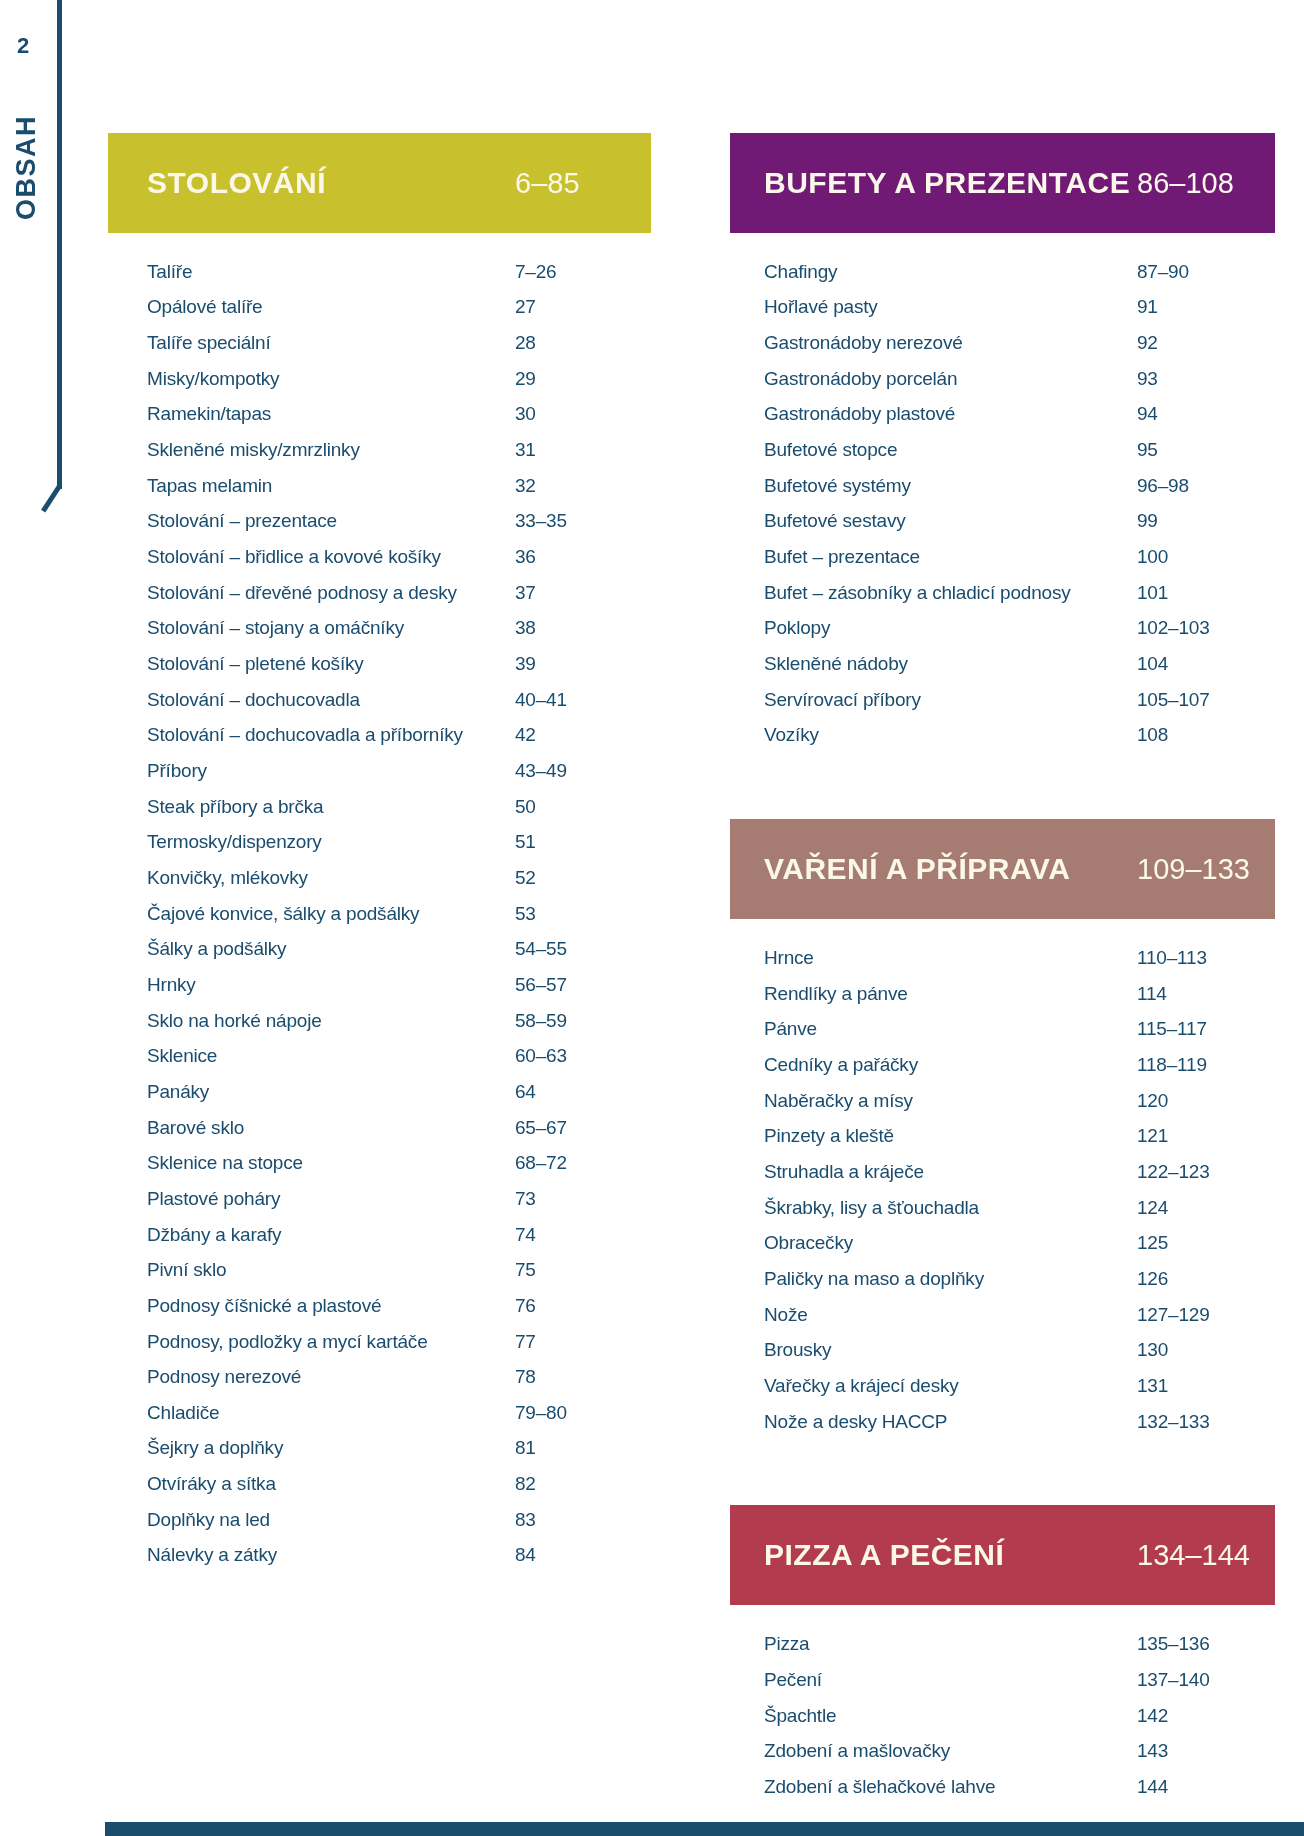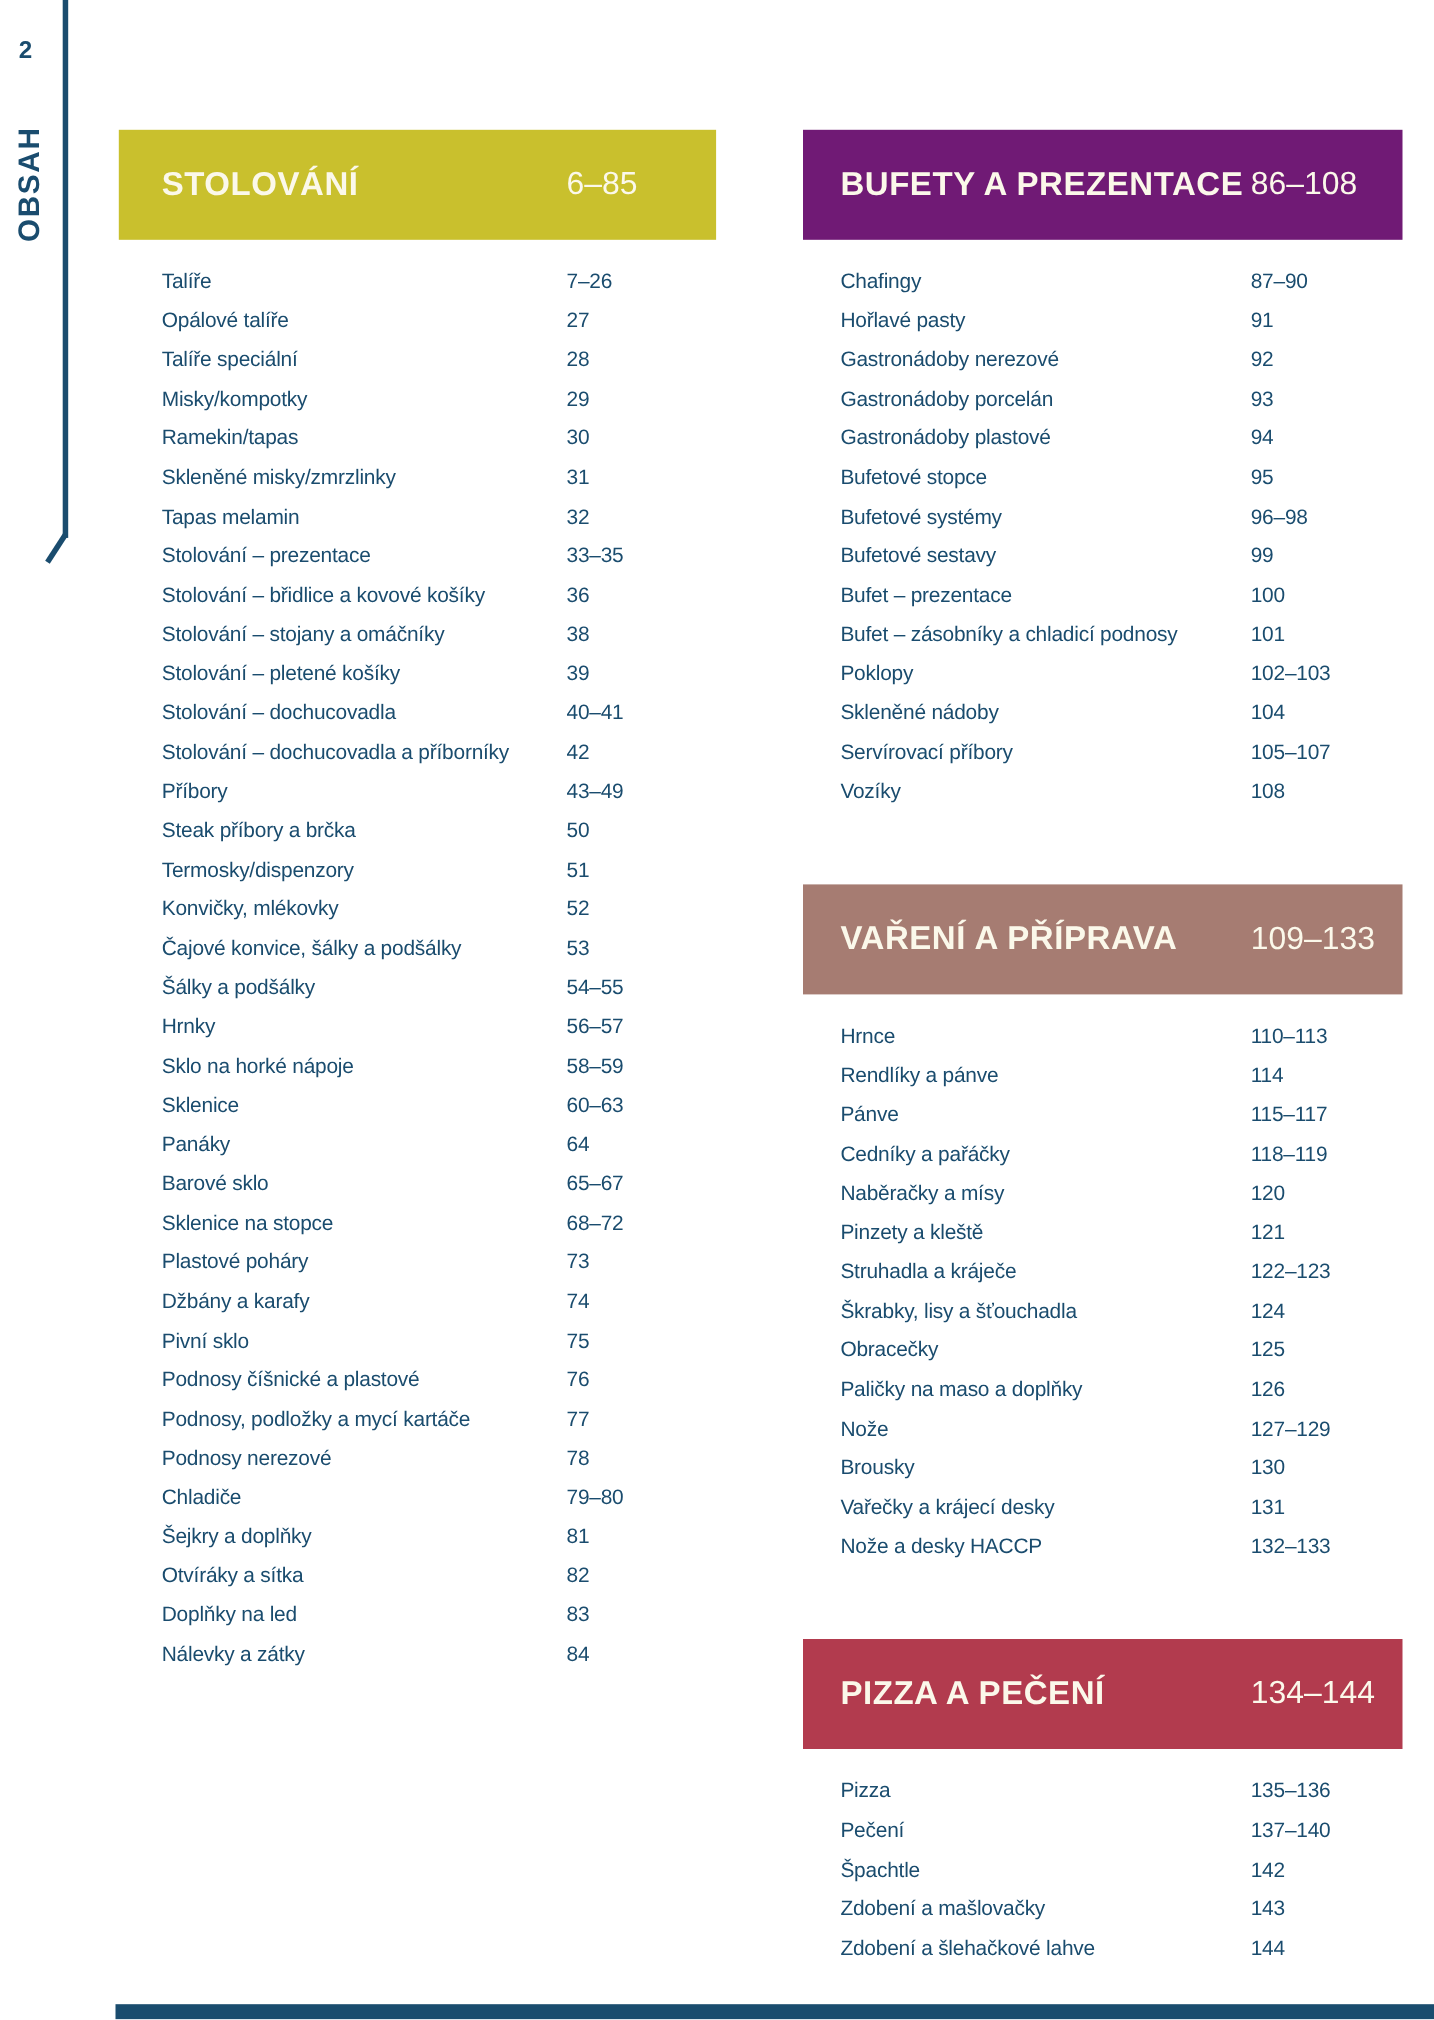--- a/index.html
+++ b/index.html
@@ -11,21 +11,21 @@
   .vline{position:absolute;left:57px;top:0;width:5px;height:489px;background:var(--text,#1a4c6e);}
   .vtail{position:absolute;left:57px;top:486px;width:5px;height:30px;background:var(--text,#1a4c6e);
          transform-origin:top center;transform:rotate(33deg);}
   .obsah{
     position:absolute;left:11px;top:115px;font-size:27px;font-weight:700;letter-spacing:1.5px;
     writing-mode:vertical-rl;transform:rotate(180deg);
   }
   .col{position:absolute;top:118px;}
   .col-left{left:108px;width:543px;}
   .col-right{left:730px;width:545px;}
-  .toc-section{width:100%;}
+  .toc-section{width:100%;margin-top:15px;}
   .col-right .toc-section + .toc-section{margin-top:66px;}
   .sec-header{position:relative;height:100px;display:flex;align-items:center;}
   .sec-title{font-size:30px;font-weight:700;letter-spacing:0.5px;color:var(--header-text,#fbf8ea);white-space:nowrap;}
   .col-left .sec-title{padding-left:39px;}
   .col-right .sec-title{padding-left:34px;}
   .sec-pages{
     position:absolute;left:407px;top:50%;transform:translateY(-50%);
     font-size:29px;font-weight:400;color:var(--header-text,#fbf8ea);white-space:nowrap;
   }
   .sec-list{list-style:none;margin:21px 0 0 0;padding:0;}
@@ -81,20 +81,24 @@
   </li>
           <li class="toc-row">
     <span class="toc-label">Stolování – prezentace</span>
     <span class="toc-pages">33–35</span>
   </li>
           <li class="toc-row">
     <span class="toc-label">Stolování – břidlice a kovové košíky</span>
     <span class="toc-pages">36</span>
   </li>
           <li class="toc-row">
+    <span class="toc-label">Stolování – dřevěné podnosy a desky</span>
+    <span class="toc-pages">37</span>
+  </li>
+          <li class="toc-row">
     <span class="toc-label">Stolování – stojany a omáčníky</span>
     <span class="toc-pages">38</span>
   </li>
           <li class="toc-row">
     <span class="toc-label">Stolování – pletené košíky</span>
     <span class="toc-pages">39</span>
   </li>
           <li class="toc-row">
     <span class="toc-label">Stolování – dochucovadla</span>
     <span class="toc-pages">40–41</span>

